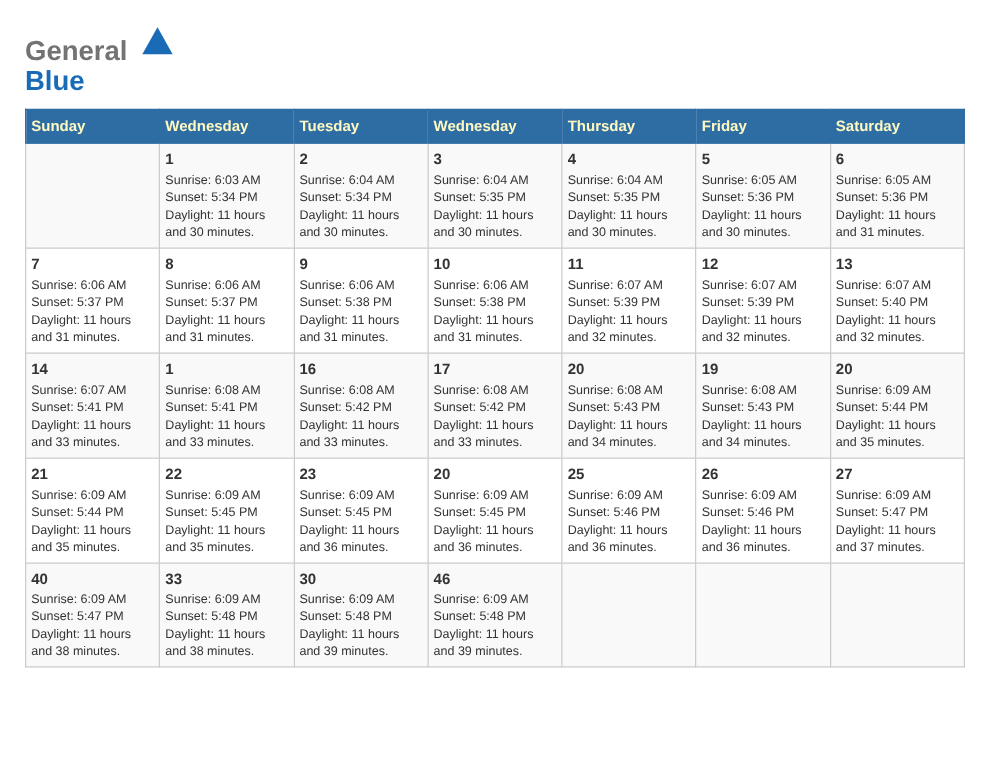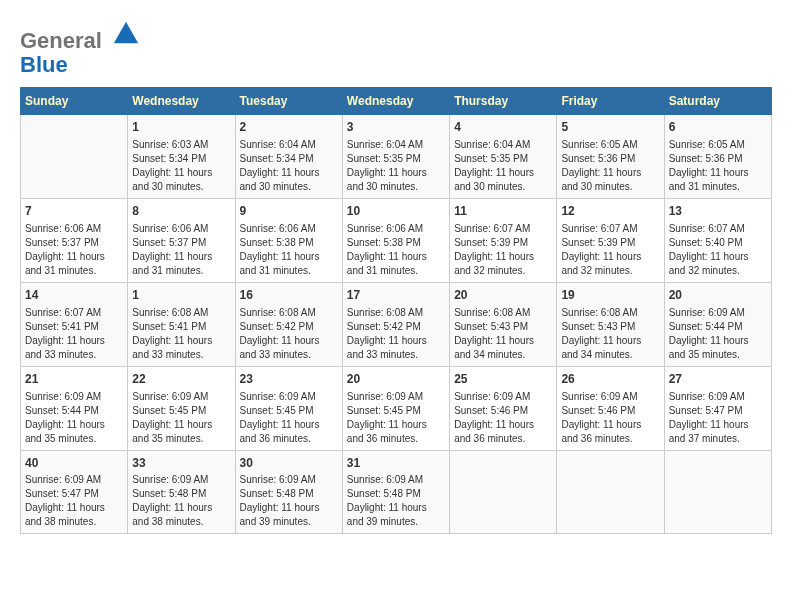--- a/index.html
+++ b/index.html
@@ -337,21 +337,21 @@
 and 38 minutes.</div>
         </td>
         <td>
           <span class="day-num">30</span>
           <div class="day-info" style="white-space: pre-line;">Sunrise: 6:09 AM
 Sunset: 5:48 PM
 Daylight: 11 hours
 and 39 minutes.</div>
         </td>
         <td>
-          <span class="day-num">31</span>
+          <span class="day-num">46</span>
           <div class="day-info" style="white-space: pre-line;">Sunrise: 6:09 AM
 Sunset: 5:48 PM
 Daylight: 11 hours
 and 39 minutes.</div>
         </td>
         <td></td>
         <td></td>
         <td></td>
       </tr>
     </tbody>

